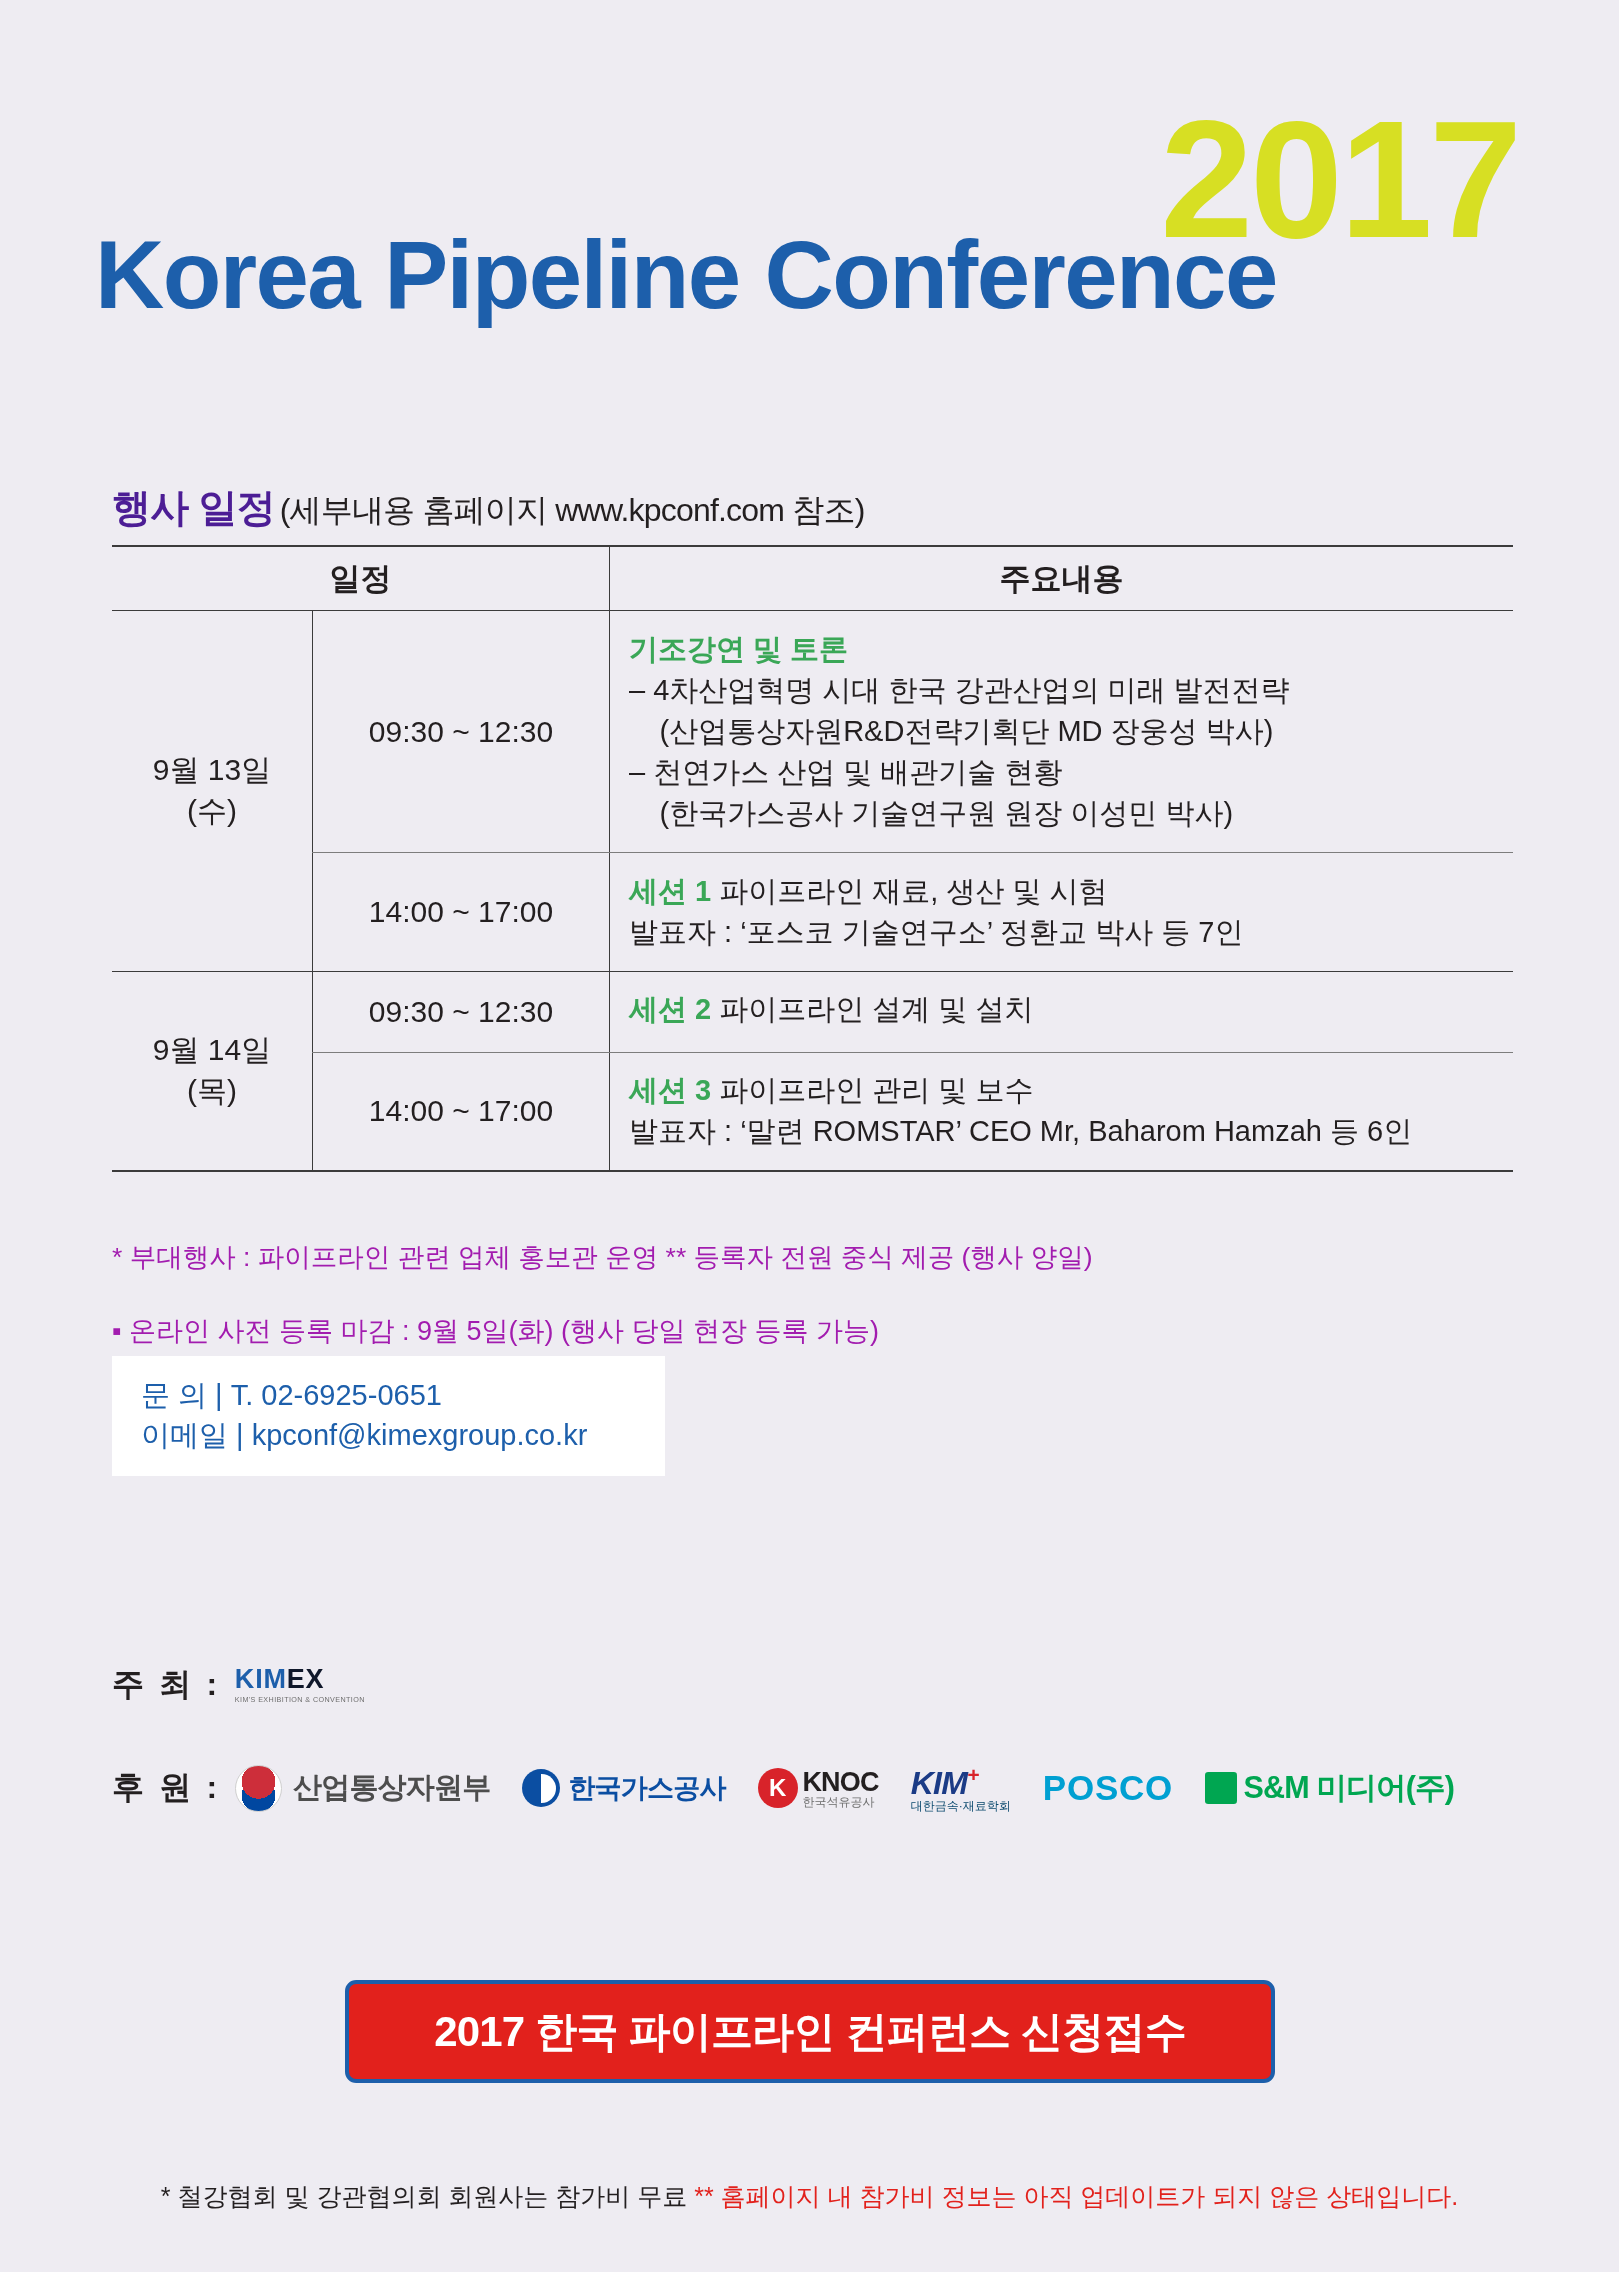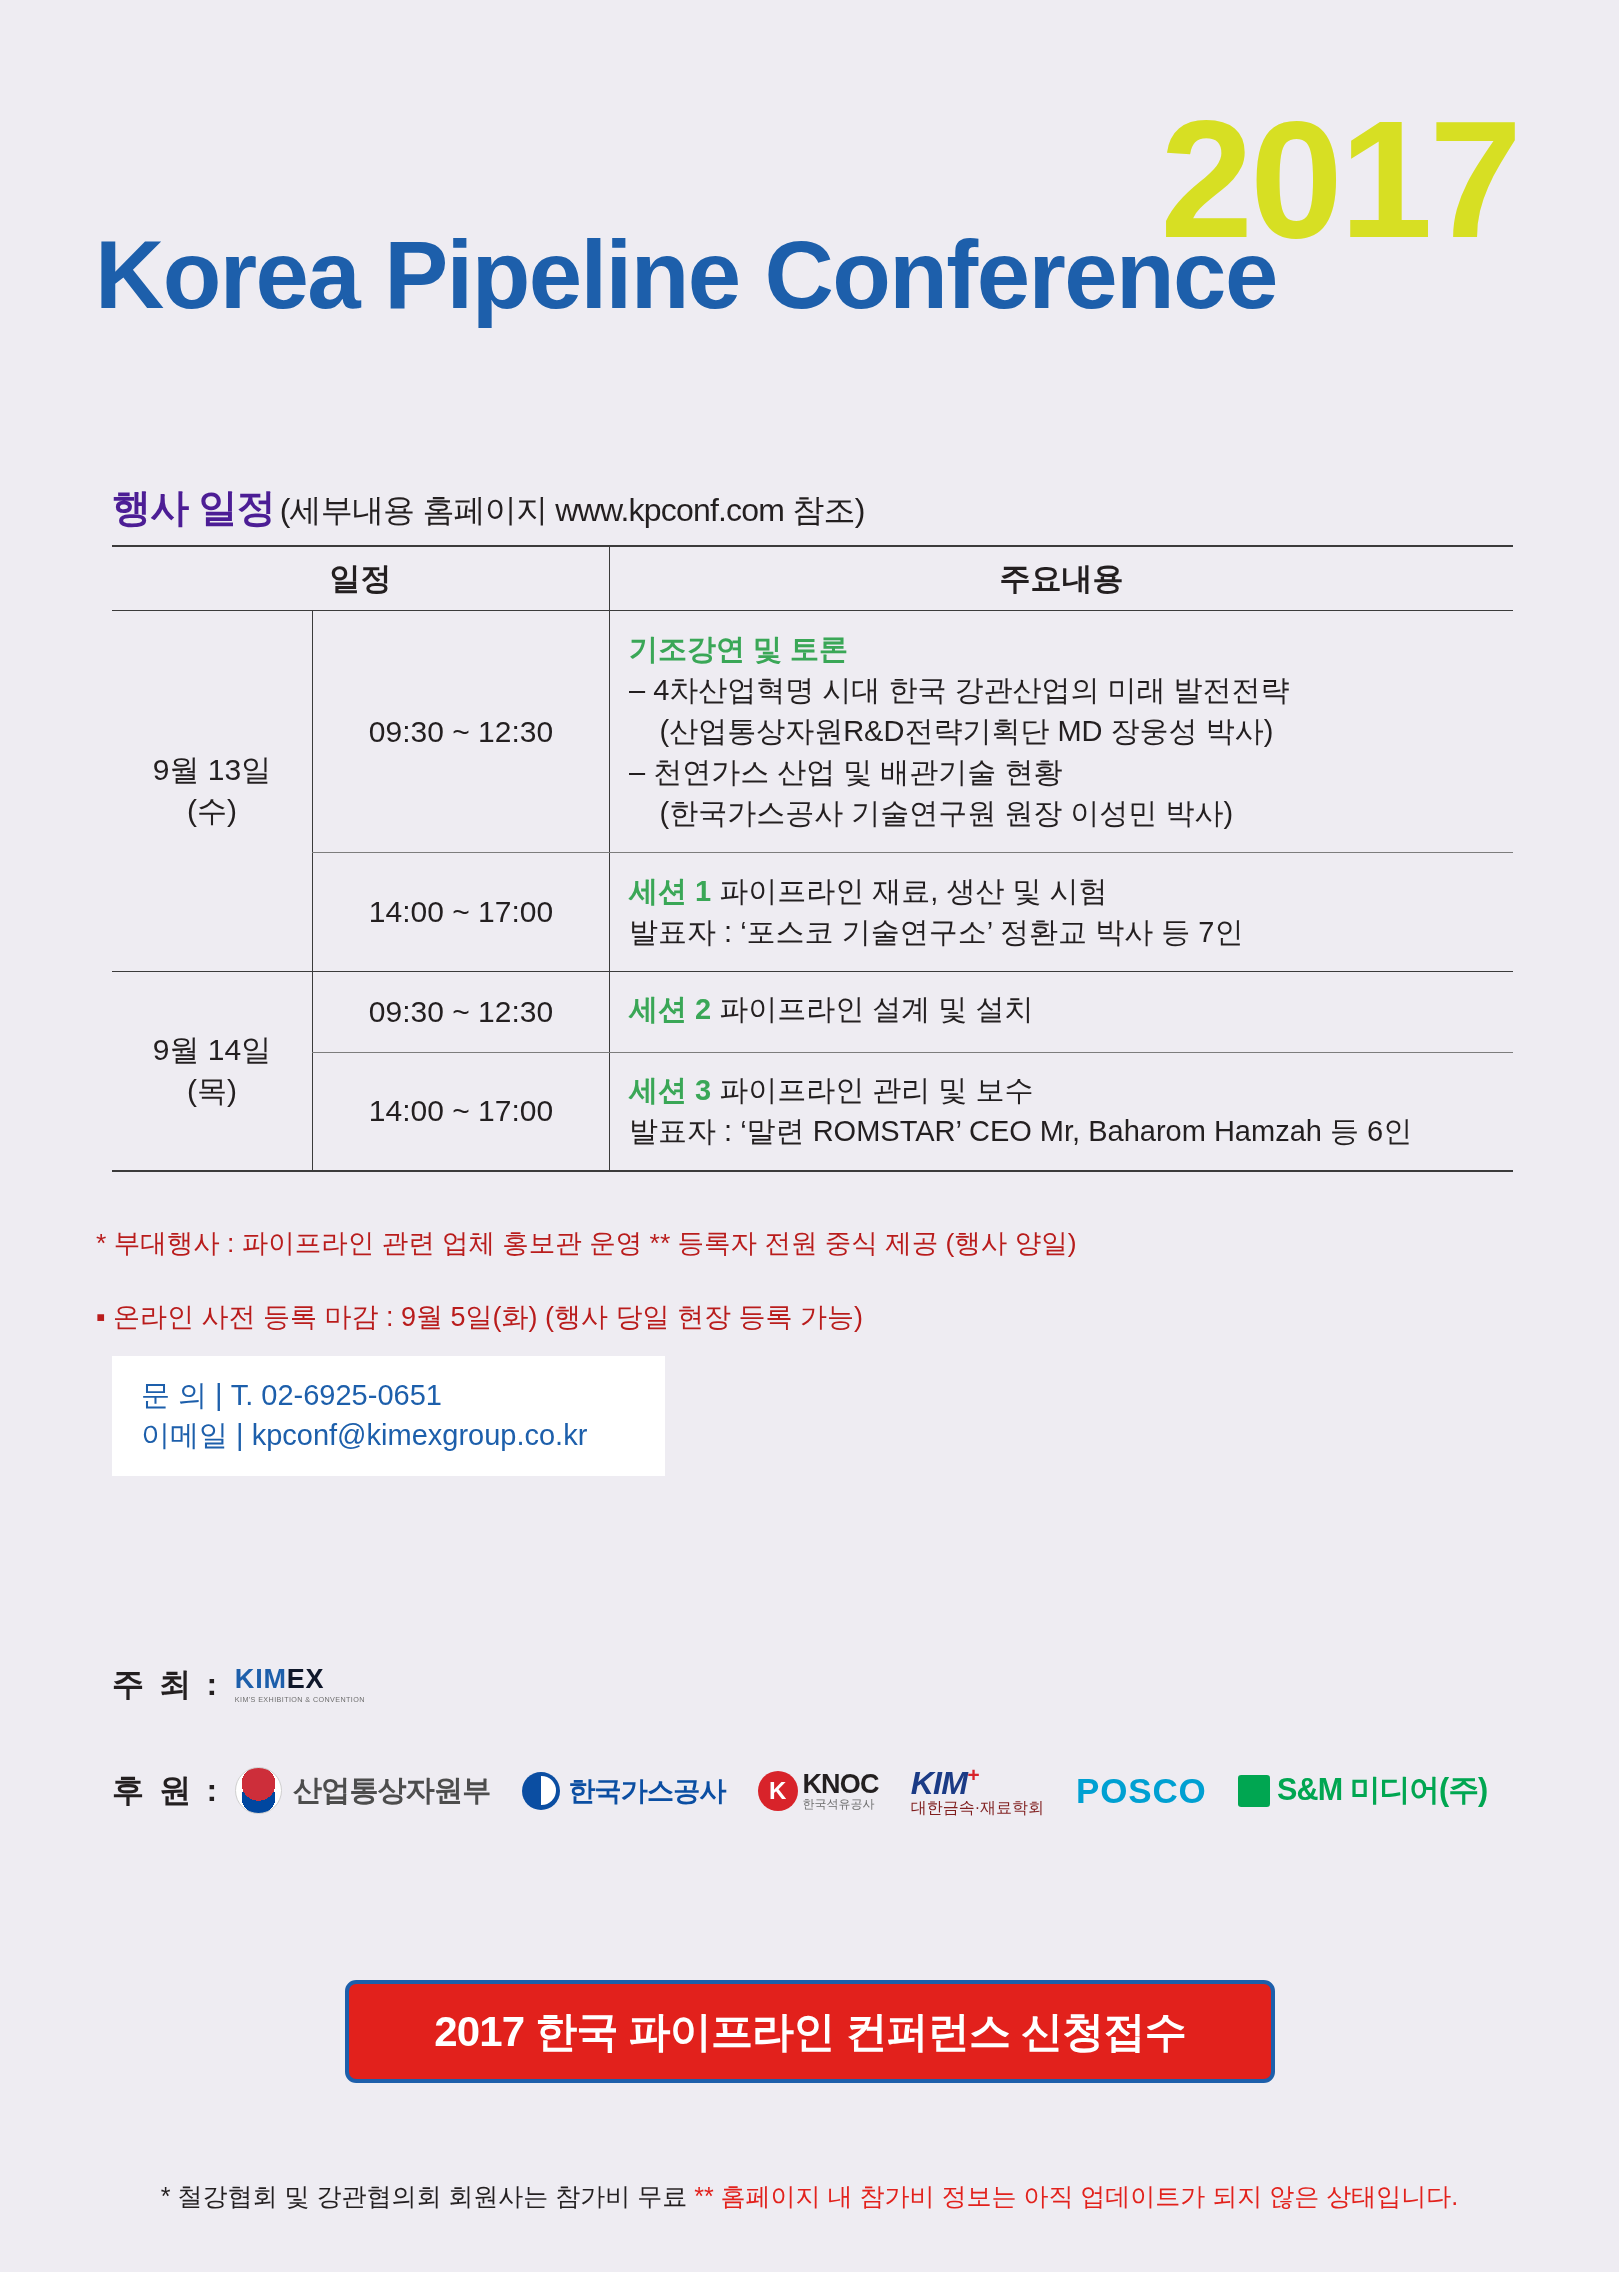--- a/index.html
+++ b/index.html
@@ -169,24 +169,25 @@
   .sub-row.with-line {
     border-bottom: 1.2px solid #7d7d7d;
   }
   .group.with-bottom {
     border-bottom: 1.6px solid #3b3b3b;
   }
 
   
   .note-line {
     position: absolute;
-    left: 96px;
+    left: 112px;
     font-size: 26.5px;
-    color: #b91c1c;
-    white-space: nowrap;
+    color: #a21caf;
+    white-space: nowrap;
+    margin-top: 14px;
   }
   .note1 { top: 1225px; }
   .note2 { top: 1299px; font-size: 27px; }
 
   
   .contact-box {
     position: absolute;
     left: 112px;
     top: 1356px;
     width: 553px;
@@ -331,21 +332,21 @@
     line-height: 1.05;
   }
   .kim .t1 {
     font-size: 32px;
     font-weight: bold;
     font-style: italic;
     color: #1b3b86;
     letter-spacing: -0.8px;
   }
   .kim .t1 sup { color: #d8232a; font-size: 21px; }
-  .kim .t2 { font-size: 16px; color: #7f1d1d; letter-spacing: 0px; }
+  .kim .t2 { font-size: 12px; color: #0c4a6e; letter-spacing: 0px; }
   .posco {
     font-size: 35px;
     font-weight: bold;
     color: #00a0d2;
     letter-spacing: 0.8px;
   }
   .snm {
     display: flex;
     align-items: center;
   }

